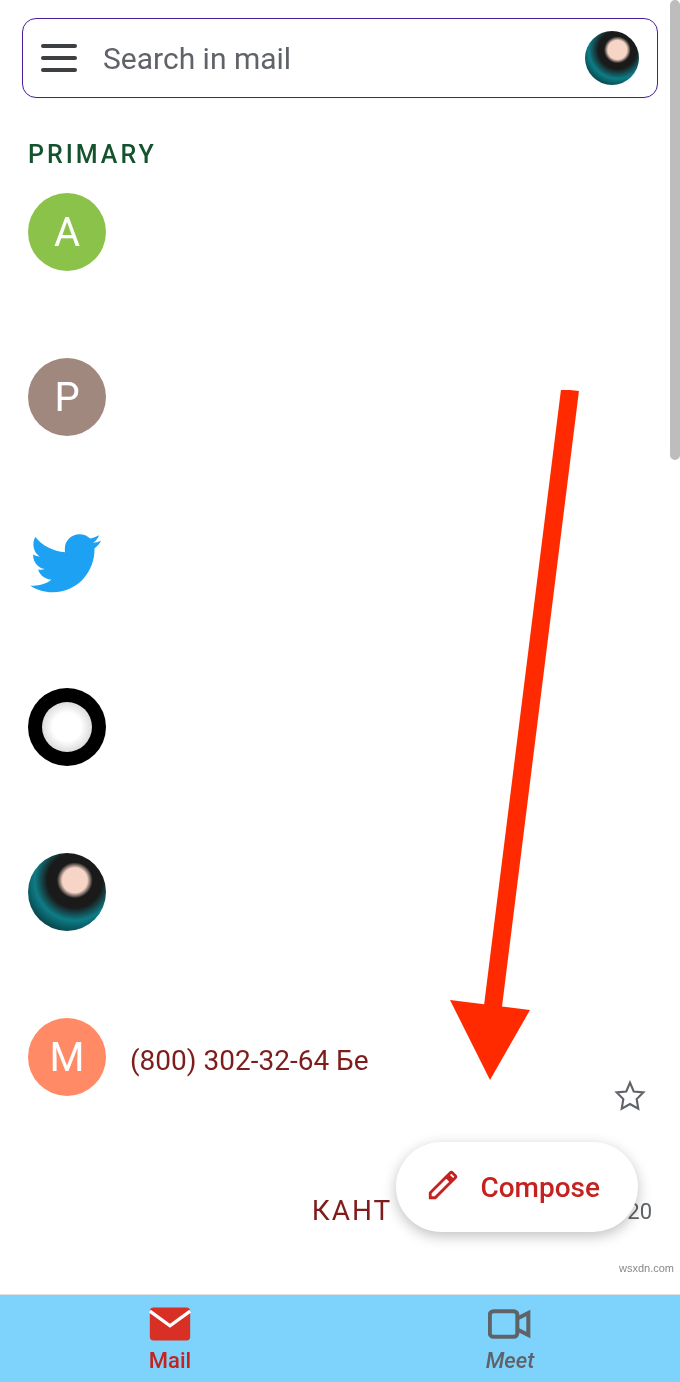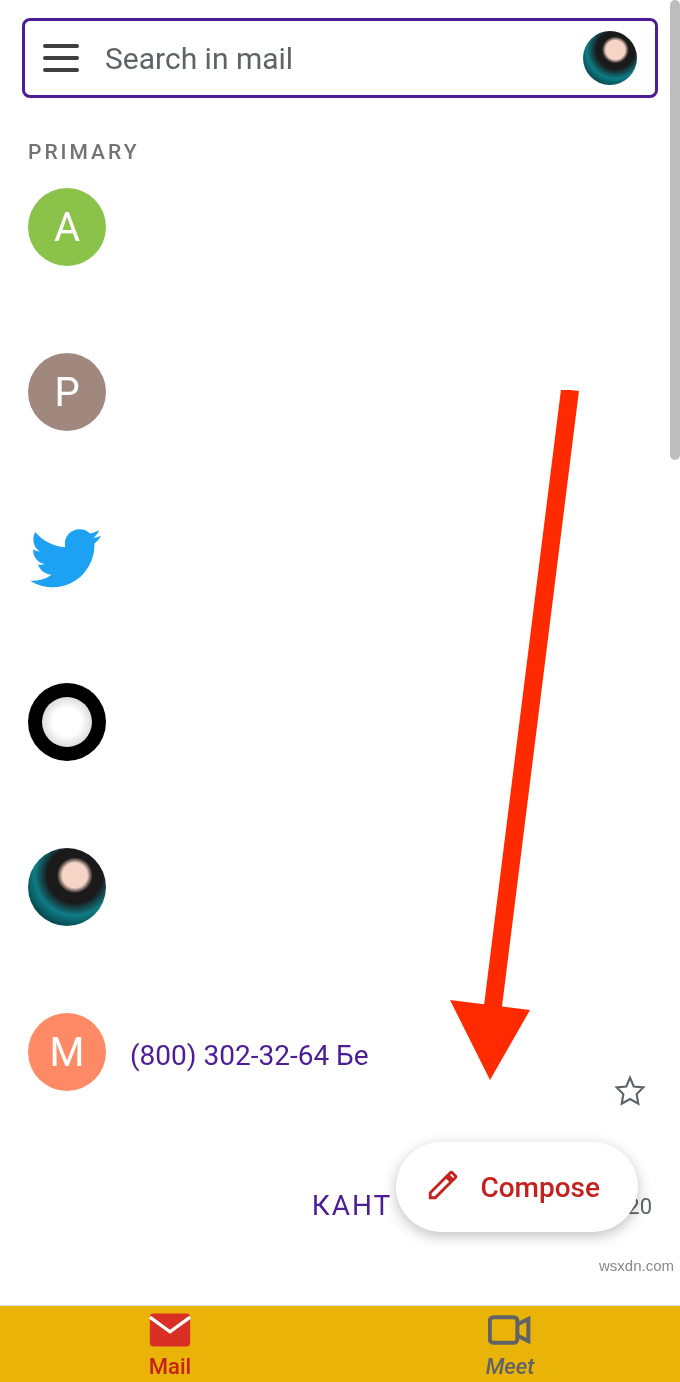--- a/index.html
+++ b/index.html
@@ -16,22 +16,22 @@
   right: 0;
   top: 0;
   width: 10px;
   height: 460px;
   background: #bdbdbd;
   border-radius: 5px;
 }
 .search-bar {
   margin: 18px 22px 0 22px;
   height: 80px;
-  border: 3px solid #4c1d95;
-  border-radius: 8px;
+  border: 1px solid #4c1d95;
+  border-radius: 14px;
   display: flex;
   align-items: center;
   padding: 0 18px;
   box-shadow: 0 1px 2px rgba(0,0,0,0.04);
 }
 .hamburger {
   width: 36px;
   height: 28px;
   display: flex;
   flex-direction: column;
@@ -50,23 +50,23 @@
   color: #5f6368;
 }
 .profile-avatar {
   width: 54px;
   height: 54px;
   border-radius: 50%;
   background: radial-gradient(circle at 60% 35%, #f6d4c6 0%, #f6d4c6 20%, #1a1a1a 28%, #1a1a1a 40%, #0e7c86 60%, #000 100%);
 }
 .section-label {
   margin: 42px 0 0 28px;
-  font-size: 21px;
+  font-size: 25px;
   letter-spacing: 3px;
-  color: #737373;
+  color: #14532d;
   font-weight: 500;
 }
 .mail-list {
   margin-top: 24px;
 }
 .mail-row {
   height: 165px;
   display: flex;
   align-items: flex-start;
   padding: 0 28px;
@@ -101,21 +101,21 @@
 .av-user {
   background: radial-gradient(circle at 60% 35%, #f6d4c6 0%, #f6d4c6 18%, #1a1a1a 26%, #1a1a1a 40%, #0e7c86 58%, #000 100%);
 }
 .av-m { background: #ff8a65; }
 .av-yellow { background: #fbc02d; }
 .row-content {
   flex: 1;
   margin-left: 24px;
   padding-top: 26px;
   font-size: 28px;
-  color: #4c1d95;
+  color: #7f1d1d;
 }
 .row-date {
   position: absolute;
   right: 28px;
   bottom: 4px;
   font-size: 22px;
   color: #5f6368;
 }
 .row-star {
   position: absolute;
@@ -143,24 +143,24 @@
 .compose-label {
   font-size: 28px;
   color: #c5221f;
   font-weight: 500;
 }
 .bottom-nav {
   position: absolute;
   bottom: 0;
   left: 0;
   width: 100%;
-  height: 77px;
+  height: 88px;
   border-top: 1px solid #e0e0e0;
   display: flex;
-  background: #eab308;
+  background: #7dd3fc;
 }
 .nav-item {
   flex: 1;
   display: flex;
   flex-direction: column;
   align-items: center;
   justify-content: center;
   gap: 4px;
 }
 .nav-icon {
@@ -176,21 +176,21 @@
 .arrow-overlay {
   position: absolute;
   left: 420px;
   top: 390px;
   pointer-events: none;
 }
 .watermark {
   position: absolute;
   right: 6px;
   bottom: 108px;
-  font-size: 15px;
+  font-size: 11px;
   color: #888;
   font-family: Arial, sans-serif;
 }
 </style>
 </head>
 <body>
 
 <div class="scrollbar"></div>
 
 <div class="search-bar">

